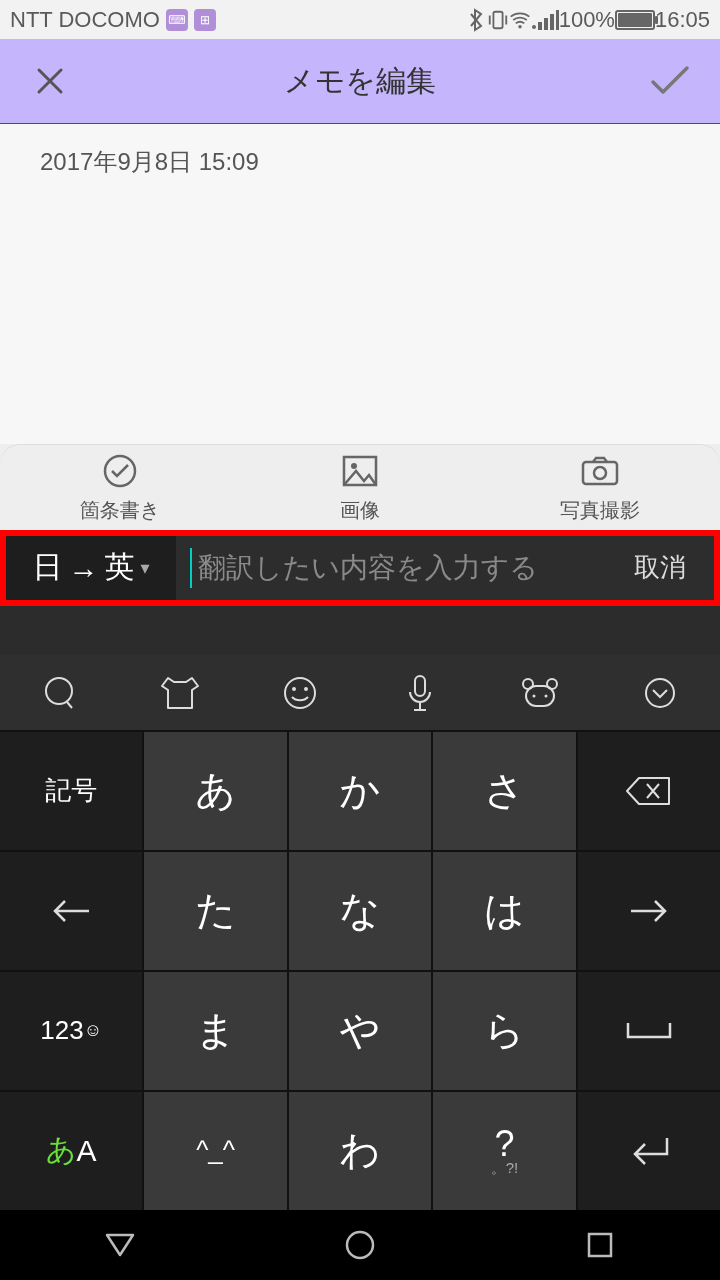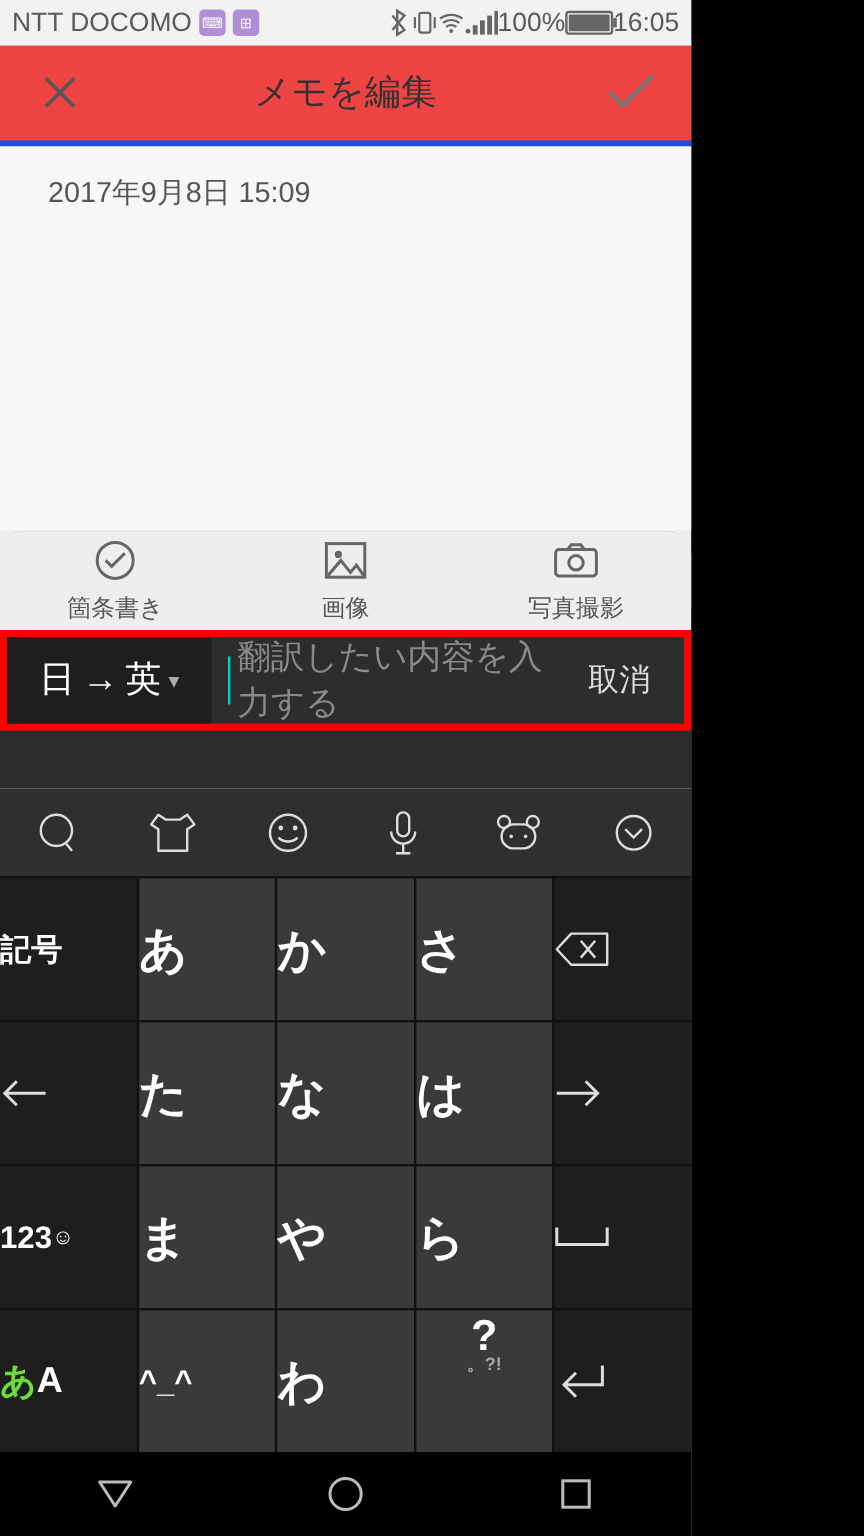--- a/index.html
+++ b/index.html
@@ -1,30 +1,30 @@
 <!DOCTYPE html>
 <html><head>
 <meta charset="utf-8">
 <style>
   * { margin: 0; padding: 0; box-sizing: border-box; font-family: -apple-system, "Hiragino Sans", sans-serif; }
   html, body { width: 720px; height: 1280px; background: #000; overflow: hidden; }
-  .screen { width: 576px; height: 1280px; display: flex; flex-direction: column; background: #eee; }
+  .screen { width: 720px; height: 1280px; display: flex; flex-direction: column; background: #eee; }
 
   
   .status-bar { height: 44px; background: #f2f2f2; display: flex; align-items: center; padding: 0 10px; font-size: 22px; color: #5a5a5a; }
   .status-left { display: flex; align-items: center; gap: 6px; }
   .status-right { margin-left: auto; display: flex; align-items: center; gap: 0; font-size: 22px; }
   .status-icon { width: 22px; height: 22px; display: inline-flex; align-items: center; justify-content: center; }
   .purple-badge { width: 22px; height: 22px; background: #b18fd8; border-radius: 4px; display: inline-flex; align-items: center; justify-content: center; color:#fff; font-size:12px; }
   .battery-box { width: 40px; height: 20px; border: 2px solid #666; border-radius: 3px; position: relative; display:inline-block; }
   .battery-box::after { content:""; position:absolute; right:-5px; top:4px; width:3px; height:8px; background:#666; border-radius:1px; }
   .battery-fill { position:absolute; left:1px; top:1px; bottom:1px; right:1px; background:#666; border-radius:1px; }
 
   
-  .app-header { height: 96px; background: #ef4444; display: flex; align-items: center; justify-content: space-between; padding: 0 28px; border-bottom: 5px solid #1d4ed8; }
+  .app-header { height: 96px; background: #c4b5fd; display: flex; align-items: center; justify-content: space-between; padding: 0 28px; border-bottom: 1px solid #1d4ed8; }
   .app-title { font-size: 30px; color: #333; font-weight: 400; }
   .hdr-btn { width: 44px; height: 44px; display:flex; align-items:center; justify-content:center; }
 
   
   .memo-body { flex: 0 0 auto; height: 320px; background: #f7f7f7; padding: 22px 40px; }
   .memo-time { font-size: 24px; color: #555; }
 
   
   .attach-bar { height: 96px; background: #eee; display:grid; grid-template-columns: repeat(3,1fr); border-top:1px solid #ddd;border-radius:20px; }
   .attach-item { display:flex; flex-direction:column; align-items:center; justify-content:center; gap:6px; }
@@ -41,21 +41,21 @@
 
   
   .suggest-strip { height: 56px; background:#2c2c2c; }
 
   
   .kbd-toolbar { height: 84px; background:#2f2f2f; display:grid; grid-template-columns:repeat(6,1fr); }
   .kbd-tool { display:flex; align-items:center; justify-content:center; }
 
   
   .kbd { background:#111; display:grid; grid-template-columns: 1fr 1fr 1fr 1fr 1fr; grid-template-rows: repeat(4, 118px); gap:2px; padding:2px 0 0 0; }
-  .key { background:#3a3a3a; color:#fff; font-size:40px; display:flex; align-items:center; justify-content:flex-start; font-weight:700; }
+  .key { background:#3a3a3a; color:#fff; font-size:40px; display:flex; align-items:center; justify-content:center; font-weight:400; }
   .key.dark { background:#1e1e1e; }
   .key.small { font-size:26px; }
   .key.mode { font-size:30px; }
   .key.mode .ja { color:#6adf3a; }
 
   
   .navbar { flex:1; background:#000; display:flex; align-items:center; justify-content:space-around; min-height:70px; }
   .nav-btn { width:44px; height:44px; display:flex; align-items:center; justify-content:center; }
 
   svg { display:block; }

